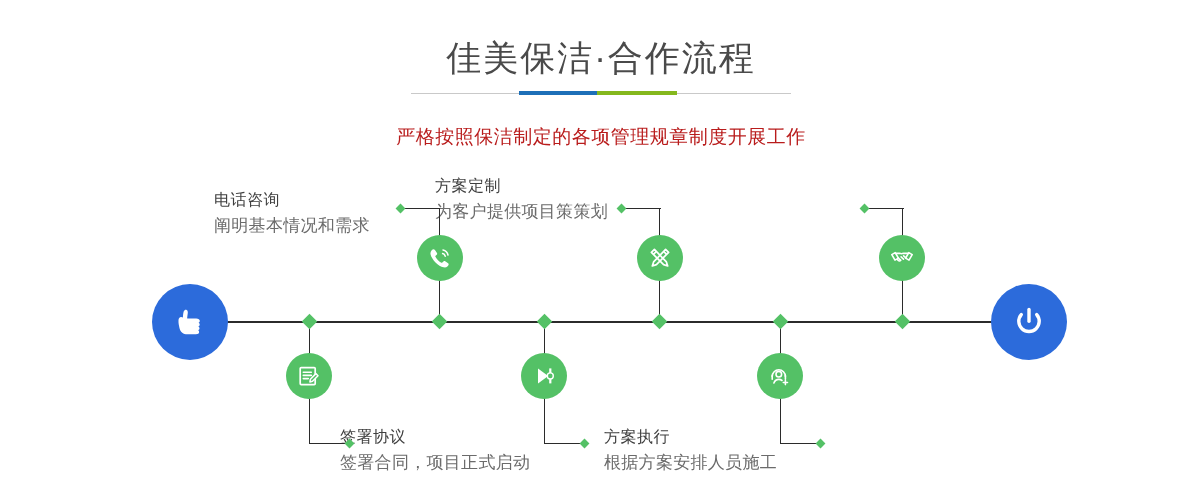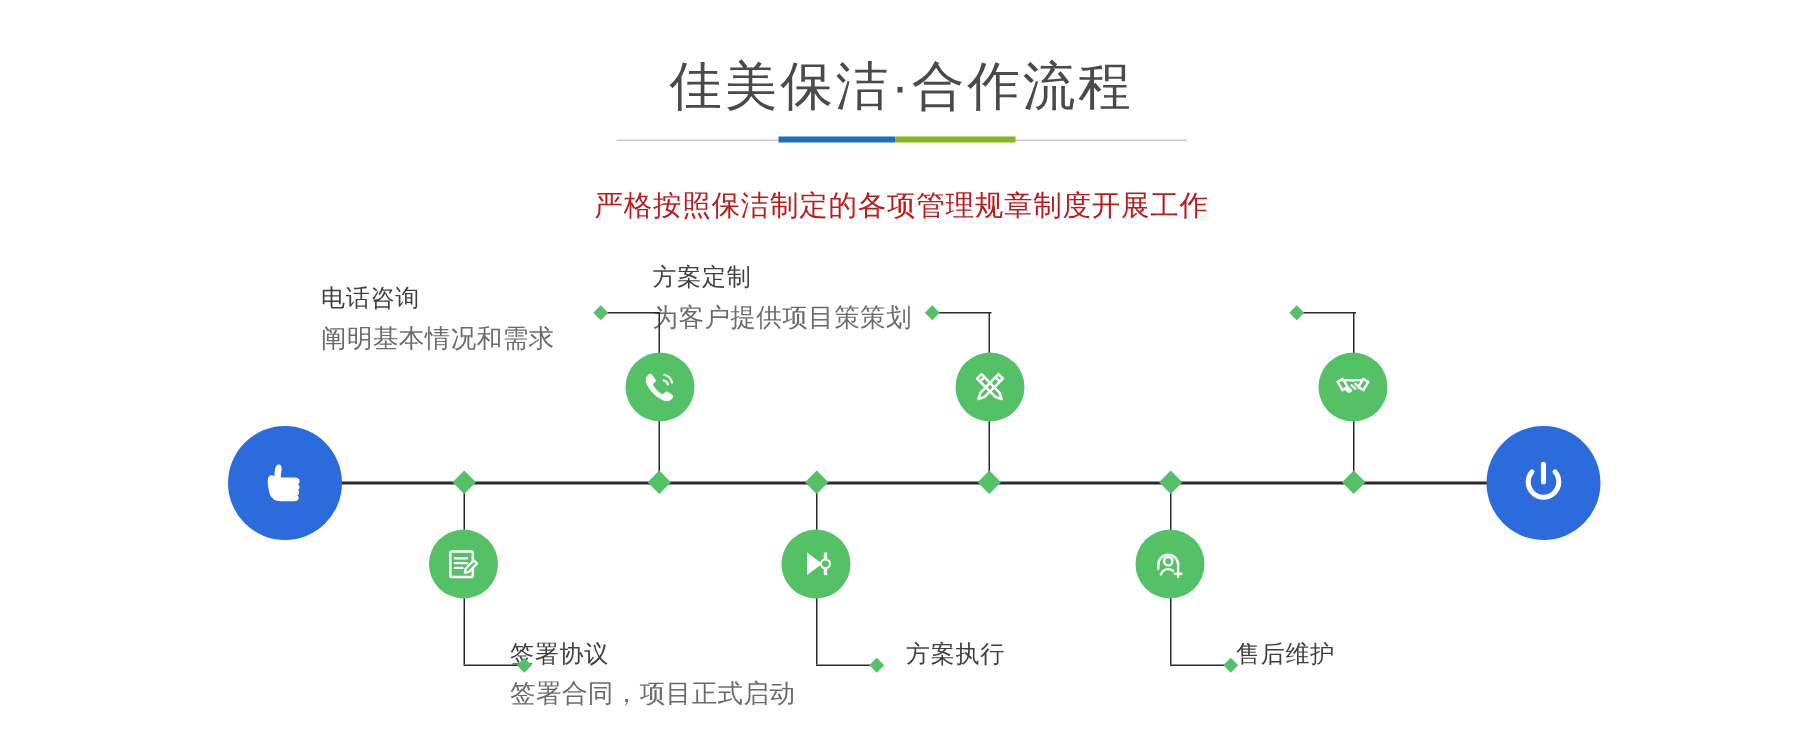--- a/index.html
+++ b/index.html
@@ -288,20 +288,21 @@
       <span>
         <svg width="26" height="26" viewBox="0 0 26 26">
           <path fill="#ffffff" d="M7.0 5.4 17.2 12.9 7.0 20.4z"></path>
           <rect x="18.2" y="5.4" width="2.2" height="15.0" fill="#ffffff"></rect>
           <circle cx="19.3" cy="12.9" r="3.0" fill="#54c166" stroke="#ffffff" stroke-width="1.4"></circle>
         </svg>
       </span>
     </div>
     <div class="label bottom" style="left:604px; top:275px; width:220px;">
       <span class="lab-title">方案执行</span>
+      <span class="lab-desc">根据方案安排人员施工</span>
     </div>
 
     <div class="node" style="left:897px;"></div>
     <div class="conn-v" style="left:902px; top:58px; height:113px;"></div>
     <div class="conn-h" style="left:864px; top:58px; width:40px;"></div>
     <div class="conn-dot" style="left:861px; top:55px;"></div>
     <div class="step-icon" style="left:879px; top:85px;">
       <span>
         <svg width="26" height="26" viewBox="0 0 26 26">
           <g fill="none" stroke="#ffffff" stroke-width="1.6" stroke-linejoin="round" stroke-linecap="round">
@@ -326,17 +327,16 @@
             <path d="M5.2 13.4a6.6 6.6 0 0 1 13.2 0"></path>
             <path d="M5.2 12.6v3.6M18.4 12.6v3.6"></path>
             <circle cx="11.8" cy="11.2" r="2.8"></circle>
             <path d="M6.9 20.0c0.9-2.3 2.8-3.6 4.9-3.6 1.2 0 2.3 0.4 3.2 1.1"></path>
             <path d="M18.4 17.4v4.2M16.3 19.5h4.2"></path>
           </g>
         </svg>
       </span>
     </div>
     <div class="label bottom" style="left:824px; top:275px; width:260px;">
-      <span class="lab-title">售后维护</span>
     </div>
 
   </div>
 </div>
 
 </body></html>

